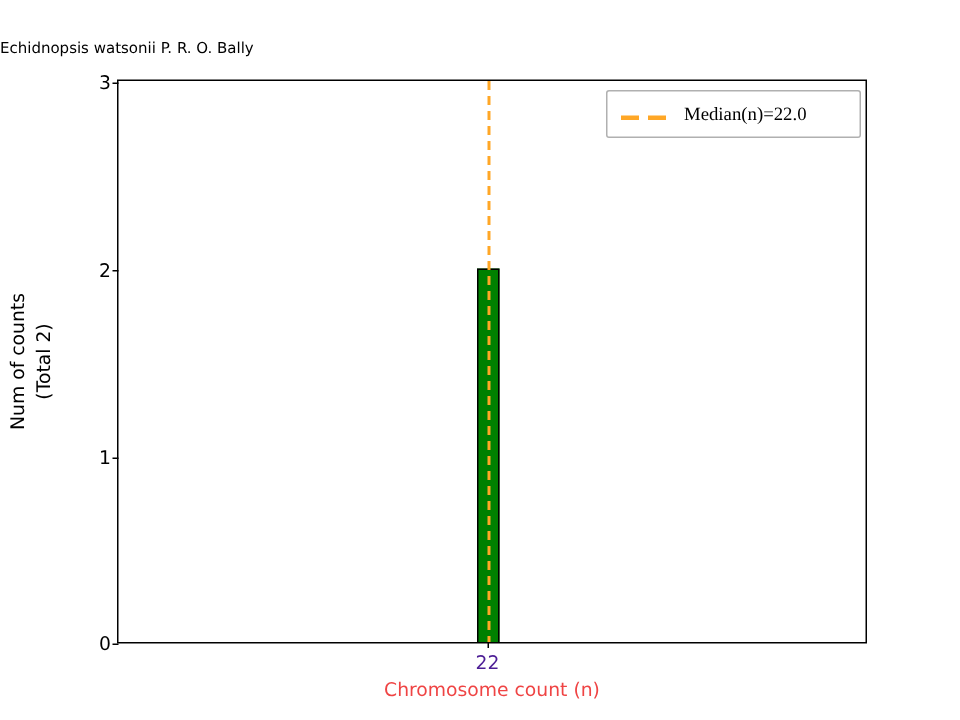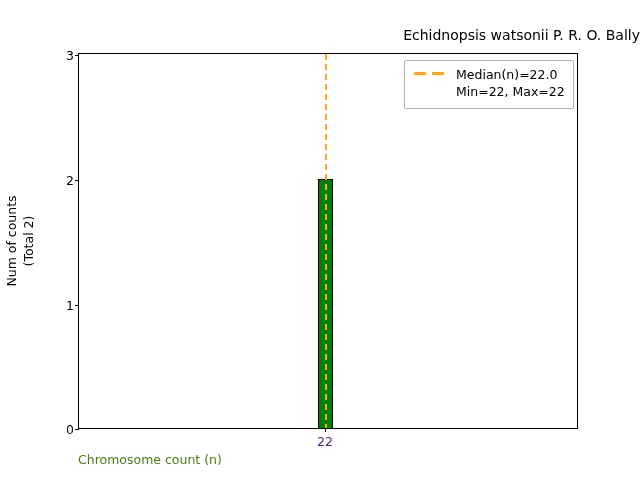--- a/index.html
+++ b/index.html
@@ -21,22 +21,22 @@
     height: 480px;
     background: #ffffff;
   }
 
   
   #chart-title {
     position: absolute;
     left: 0;
     top: 27px;
     width: 640px;
-    text-align: right;
-    font-size: 14px;
+    text-align: left;
+    font-size: 10px;
     color: #000000;
     letter-spacing: 0px;
     white-space: nowrap;
   }
 
   
   #plot-area {
     position: absolute;
     left: 78px;
     top: 53px;
@@ -104,22 +104,23 @@
     color: #4c1d95;
     white-space: nowrap;
   }
 
   
   #xlabel {
     position: absolute;
     left: 78px;
     top: 452px;
     width: 500px;
-    font-size: 12.5px;
-    color: #4d7c0f;
+    text-align: center;
+    font-size: 12.5px;
+    color: #ef4444;
     white-space: nowrap;
   }
 
   #ylabel-wrap {
     position: absolute;
     left: 0px;
     top: 53px;
     width: 40px;
     height: 376px;
   }
@@ -146,22 +147,23 @@
     top: 60px;
     width: 170px;
     box-sizing: border-box;
     border: 1px solid #b0b0b0;
     border-radius: 2px;
     background: rgba(255,255,255,0.92);
     padding: 6px 8px 7px 8px;
   }
   .legend-row {
     display: flex;
-    align-items: flex-start;
+    align-items: flex-end;
     height: 17px;
+    font-family: Liberation Serif, serif;
   }
   .legend-key {
     width: 34px;
     height: 12px;
     position: relative;
     flex: 0 0 34px;
     margin-right: 9px;
   }
   .legend-key .dash {
     position: absolute;
@@ -229,21 +231,15 @@
   <div id="xlabel">Chromosome count (n)</div>
 
   <div id="legend">
     <div class="legend-row">
       <span class="legend-key">
         <span class="dash d1"></span>
           <span class="dash d2"></span>
       </span>
       <span class="legend-text">Median(n)=22.0</span>
     </div>
-    <div class="legend-row sub">
-      <span class="legend-key">
-        
-      </span>
-      <span class="legend-text">Min=22, Max=22</span>
-    </div>
   </div>
 
 </div>
 
 </body></html>

